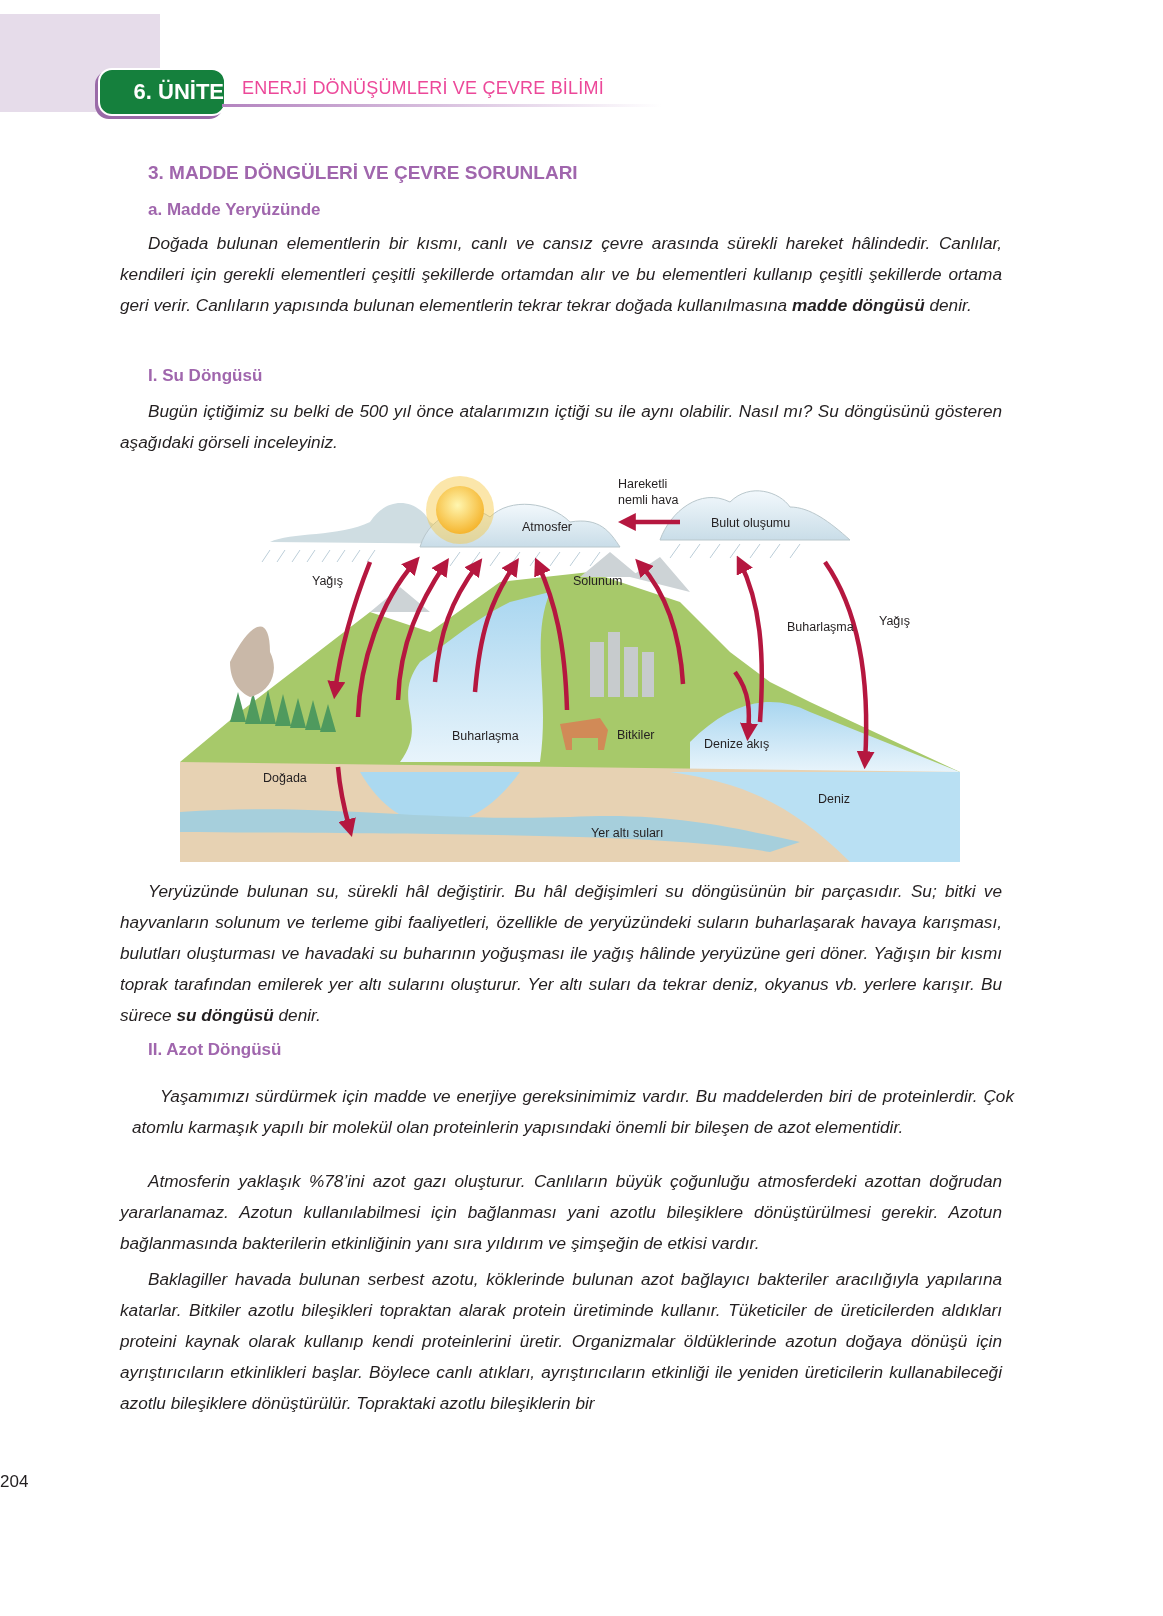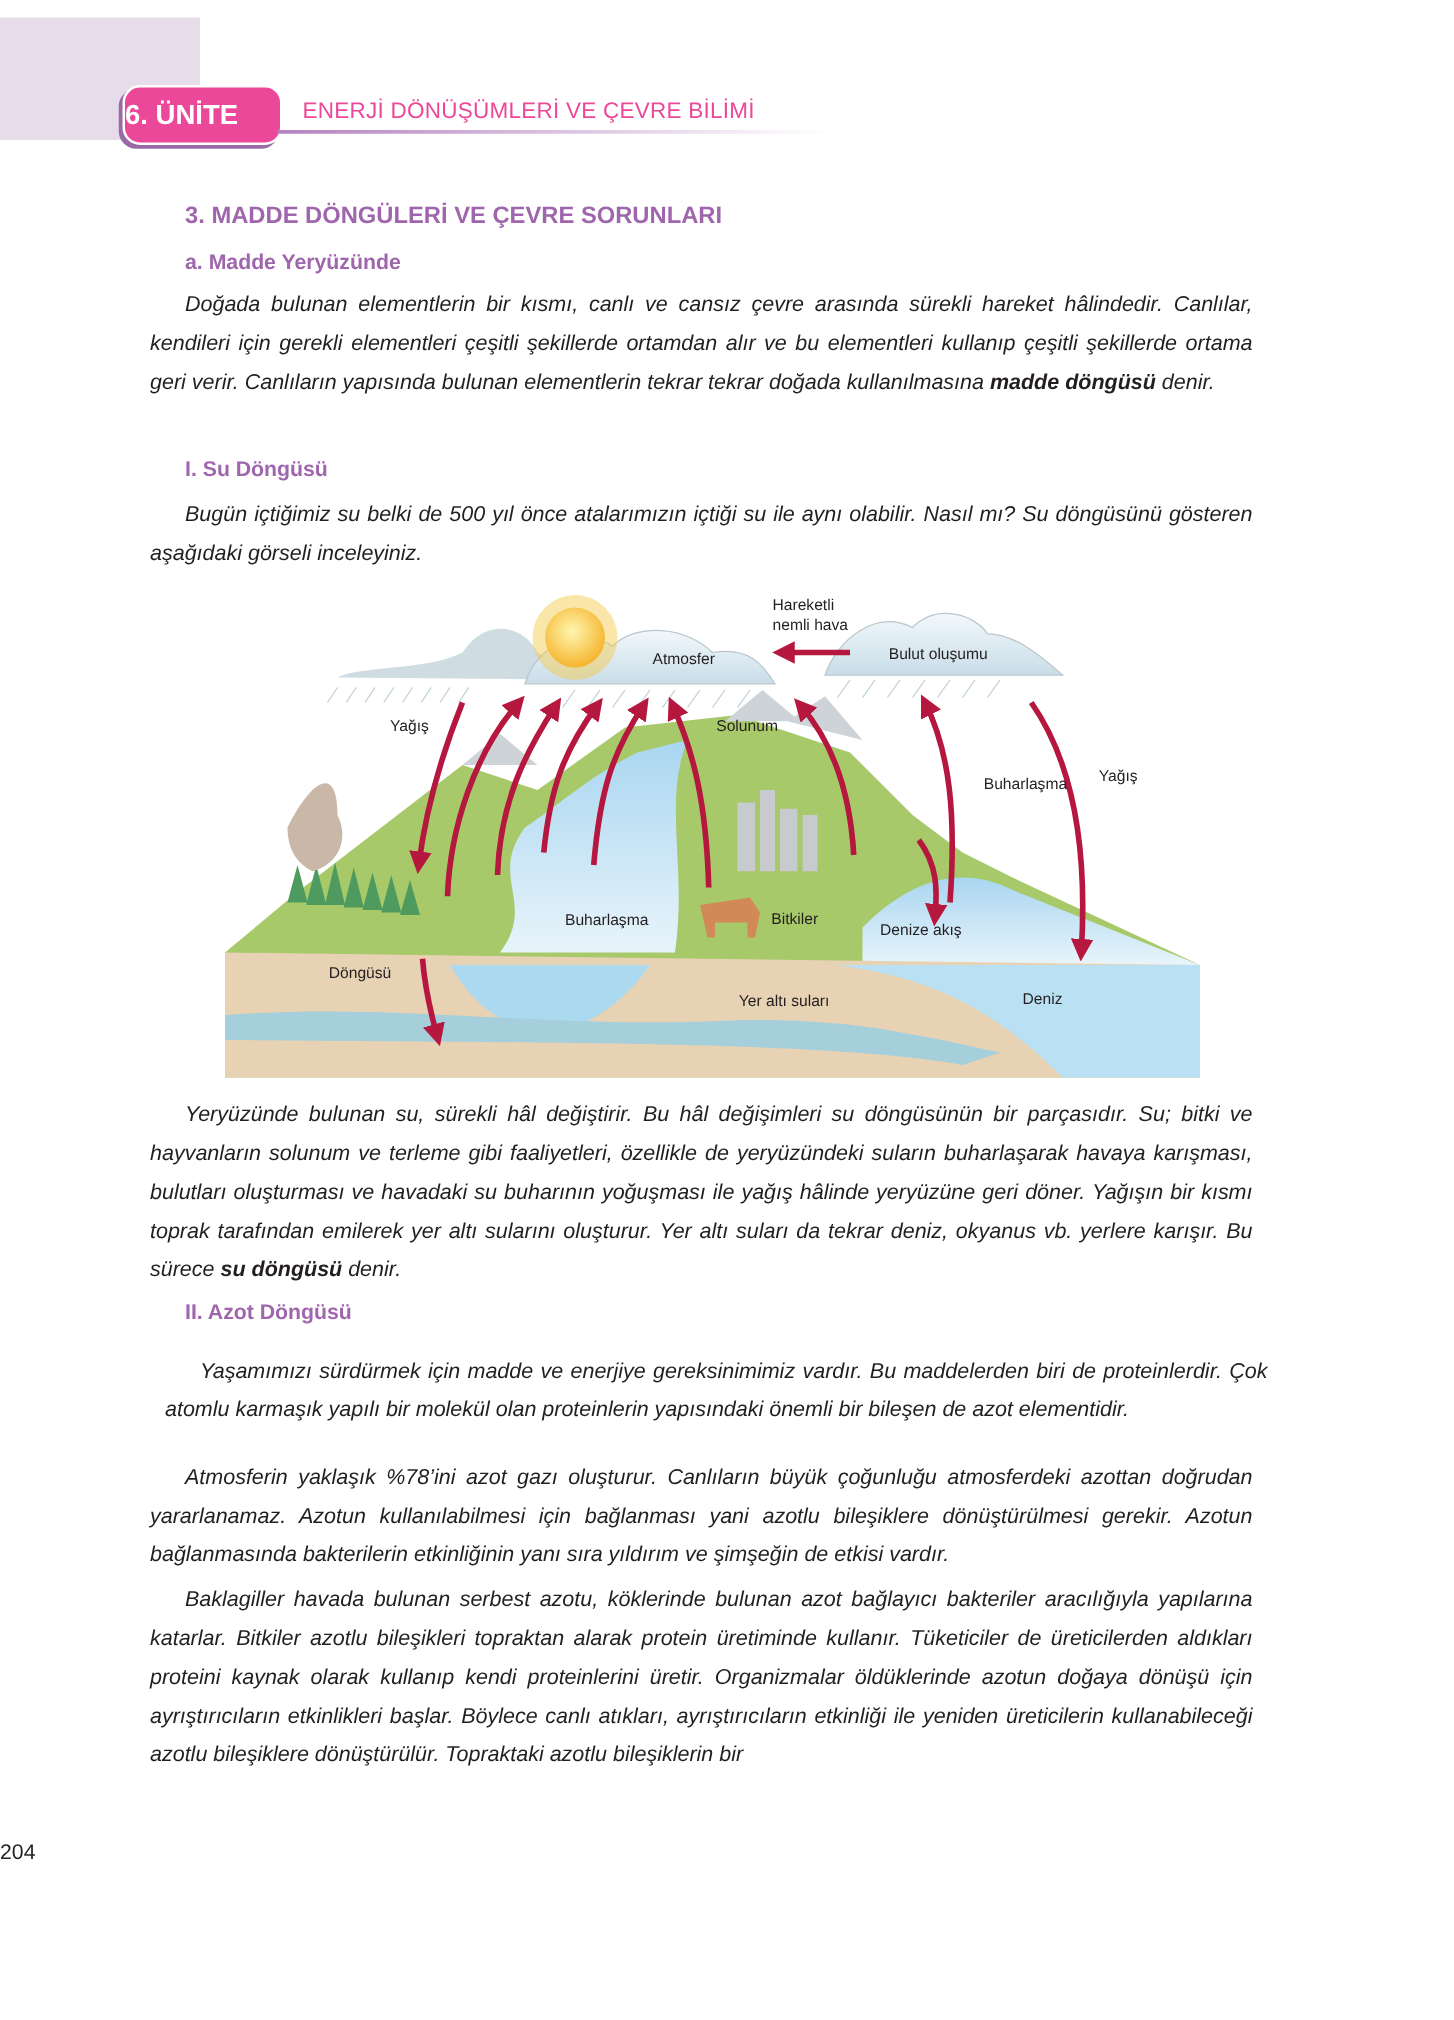--- a/index.html
+++ b/index.html
@@ -3,23 +3,23 @@
 <meta charset="utf-8">
 <style>
   html, body { margin: 0; padding: 0; }
   body {
     width: 1163px; height: 1616px; position: relative; background: #ffffff;
     font-family: "Liberation Sans", sans-serif; color: #231f20; overflow: hidden;
   }
   .corner-block { position: absolute; left: 0; top: 14px; width: 160px; height: 98px; background: #e6dcea; }
   .unit-badge {
     position: absolute; left: 98px; top: 68px; width: 124px; height: 44px;
-    background: #ec4899; border-radius: 14px; border: 2px solid #ffffff;
+    background: #15803d; border-radius: 14px; border: 2px solid #ffffff;
     box-shadow: -3px 3px 0 #9a6aa8;
-    color: #ffffff; font-weight: bold; font-size: 22px; line-height: 44px; text-align: left;
+    color: #ffffff; font-weight: bold; font-size: 22px; line-height: 44px; text-align: right;
   }
   .unit-title { position: absolute; left: 242px; top: 78px; font-size: 18px; color: #ec4899; letter-spacing: 0.2px; }
   .unit-line {
     position: absolute; left: 222px; top: 104px; width: 440px; height: 3px;
     background: linear-gradient(to right, #b383bf, rgba(179,131,191,0));
   }
   .content { position: absolute; left: 120px; top: 0; width: 882px; }
   .h1 { position: absolute; left: 28px; top: 162px; font-size: 19px; font-weight: bold; color: #a066ad; }
   .h2 { position: absolute; left: 28px; font-size: 17px; font-weight: bold; color: #a066ad; }
   .para {
@@ -130,23 +130,23 @@
   <div class="dlabel" style="left:448px;top:14px;line-height:16px"><span>Hareketli</span><br><span>nemli hava</span></div>
   <div class="dlabel" style="left:352px;top:58px">Atmosfer</div>
   <div class="dlabel" style="left:541px;top:54px">Bulut oluşumu</div>
   <div class="dlabel" style="left:142px;top:112px">Yağış</div>
   <div class="dlabel" style="left:403px;top:112px">Solunum</div>
   <div class="dlabel" style="left:617px;top:158px">Buharlaşma</div>
   <div class="dlabel" style="left:709px;top:152px">Yağış</div>
   <div class="dlabel" style="left:282px;top:267px">Buharlaşma</div>
   <div class="dlabel" style="left:447px;top:266px">Bitkiler</div>
   <div class="dlabel" style="left:534px;top:275px">Denize akış</div>
-  <div class="dlabel" style="left:93px;top:309px">Döngüsü</div>
+  <div class="dlabel" style="left:93px;top:309px">Doğada</div>
   <div class="dlabel" style="left:648px;top:330px">Deniz</div>
-  <div class="dlabel" style="left:421px;top:332px">Yer altı suları</div>
+  <div class="dlabel" style="left:421px;top:364px">Yer altı suları</div>
 </div>
 
 <div class="content">
   <p class="para" style="top:876px;margin:0"><span>Yeryüzünde bulunan su, sürekli hâl değiştirir. Bu hâl değişimleri su döngüsünün bir parçasıdır. Su; bitki ve hayvanların solunum ve terleme gibi faaliyetleri, özellikle de yeryüzündeki suların buharlaşarak havaya karışması, bulutları oluşturması ve havadaki su buharının yoğuşması ile yağış hâlinde yeryüzüne geri döner. Yağışın bir kısmı toprak tarafından emilerek yer altı sularını oluşturur. Yer altı suları da tekrar deniz, okyanus vb. yerlere karışır. Bu sürece </span><b>su döngüsü</b><span> denir.</span></p>
 
   <div class="h2" style="top:1040px">II. Azot Döngüsü</div>
   <p class="para" style="top:1069px;margin:12px">Yaşamımızı sürdürmek için madde ve enerjiye gereksinimimiz vardır. Bu maddelerden biri de proteinlerdir. Çok atomlu karmaşık yapılı bir molekül olan proteinlerin yapısındaki önemli bir bileşen de azot elementidir.</p>
   <p class="para" style="top:1166px;margin:0">Atmosferin yaklaşık %78’ini azot gazı oluşturur. Canlıların büyük çoğunluğu atmosferdeki azottan doğrudan yararlanamaz. Azotun kullanılabilmesi için bağlanması yani azotlu bileşiklere dönüştürülmesi gerekir. Azotun bağlanmasında bakterilerin etkinliğinin yanı sıra yıldırım ve şimşeğin de etkisi vardır.</p>
   <p class="para" style="top:1264px;margin:0">Baklagiller havada bulunan serbest azotu, köklerinde bulunan azot bağlayıcı bakteriler aracılığıyla yapılarına katarlar. Bitkiler azotlu bileşikleri topraktan alarak protein üretiminde kullanır. Tüketiciler de üreticilerden aldıkları proteini kaynak olarak kullanıp kendi proteinlerini üretir. Organizmalar öldüklerinde azotun doğaya dönüşü için ayrıştırıcıların etkinlikleri başlar. Böylece canlı atıkları, ayrıştırıcıların etkinliği ile yeniden üreticilerin kullanabileceği azotlu bileşiklere dönüştürülür. Topraktaki azotlu bileşiklerin bir</p>
 </div>

